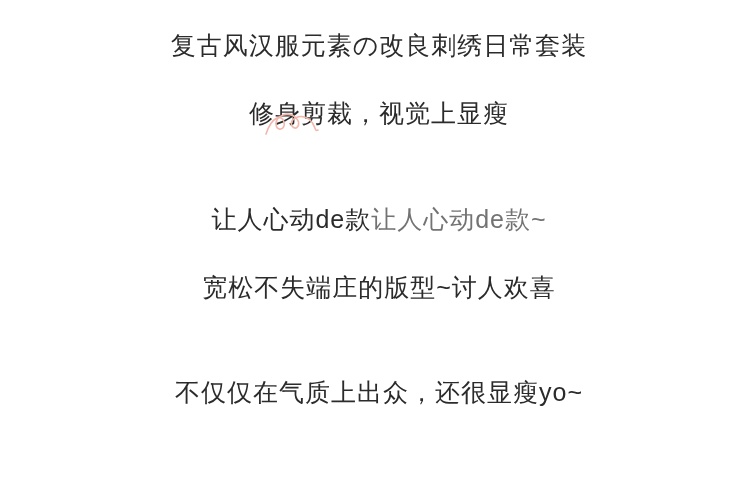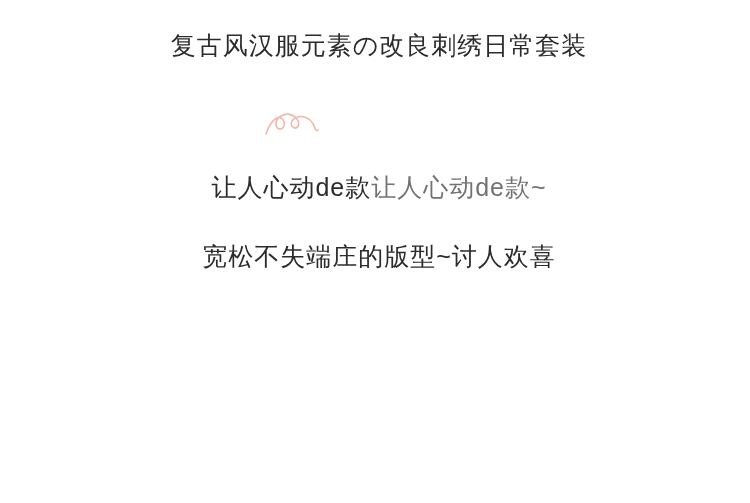--- a/index.html
+++ b/index.html
@@ -58,30 +58,36 @@
 
   <svg class="swirl" viewBox="0 0 60 40">
     <path d="M4 30 C 10 12, 20 10, 22 18 C 24 26, 14 28, 14 20 C 14 12, 26 6, 34 14 C 40 20, 34 28, 30 22 C 26 16, 38 8, 48 16 C 54 21, 52 28, 56 26" fill="none" stroke="#f2b6aa" stroke-width="1.6" stroke-linecap="round"></path>
   </svg>
 
   <div class="line">
     <span>复古风汉服元素の改良刺绣日常套装</span>
   </div>
   <div class="line-spacer"></div>
 
+  <div class="line">
+    <span>修身剪裁，视觉上显瘦</span>
+  </div>
   <div class="line-spacer"></div>
 
   <div class="line-spacer"></div>
 
   <div class="line">
     <span>让人心动de款</span><span class="accent">让人心动de款~</span>
   </div>
   <div class="line-spacer"></div>
 
   <div class="line">
     <span>宽松不失端庄的版型~讨人欢喜</span>
   </div>
   <div class="line-spacer"></div>
 
   <div class="line-spacer"></div>
 
+  <div class="line">
+    <span>不仅仅在气质上出众，还很显瘦yo~</span>
+  </div>
 
 </div>
 
 </body></html>

